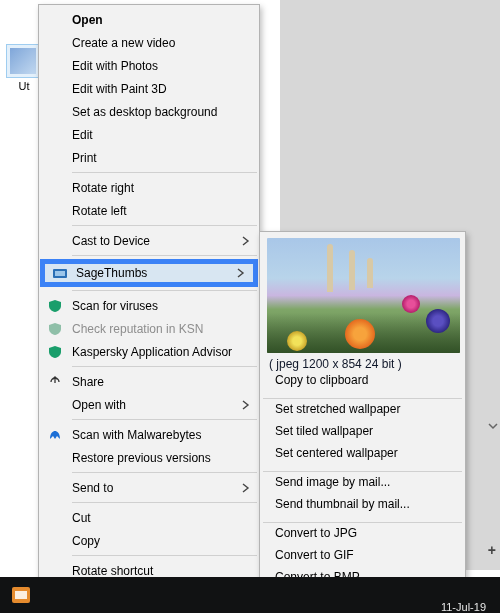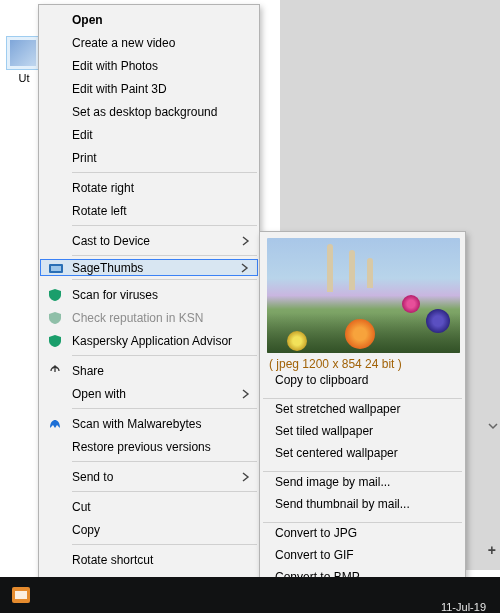--- a/index.html
+++ b/index.html
@@ -15,21 +15,21 @@
     position: absolute; inset: 0;
     background: #fff;
   }
   .right-gray {
     position: absolute;
     left: 280px; top: 0; right: 0; height: 570px;
     background: #d7d7d7;
   }
   .file-thumb-area {
     position: absolute;
-    left: 6px; top: 36px; width: 36px; height: 60px;
+    left: 6px; top: 44px; width: 36px; height: 60px;
   }
   .file-thumb {
     width: 34px; height: 34px;
     background: #e3f0fb;
     border: 1px solid #9fcdf0;
     position: relative;
   }
   .file-thumb-inner {
     position:absolute; inset:3px;
     background: linear-gradient(135deg,#7fa6d9,#c1d8f0);
@@ -53,21 +53,21 @@
     display: flex;
     align-items: center;
     height: 23px;
     padding: 0 36px 0 32px;
     position: relative;
     white-space: nowrap;
     cursor: default;
   }
   .mi.bold { font-weight: 600; }
   .mi.disabled { color: #8d8d8d; text-align: right; }
-  .mi.hover { background: #d8e6f2; border:1px solid #3b82f6; height:17px; padding:0 23px 0 31px;}
+  .mi.hover { background: #d8e6f2; border:5px solid #3b82f6; height:28px; padding:0 23px 0 31px;}
   .sep {
     height: 1px;
     margin: 3px 1px 3px 32px;
     background: #d0d0d0;
   }
   .chev {
     position: absolute;
     right: 8px; top: 50%;
     transform: translateY(-50%);
   }
@@ -105,21 +105,21 @@
   .preview-img .spire.s3{left:100px;height:30px;top:20px;}
   .preview-img .flower{position:absolute;border-radius:50%;}
   .preview-img .f1{width:30px;height:30px;background:radial-gradient(circle,#f7a33c 30%,#e56b1f 70%);bottom:4px;left:78px;}
   .preview-img .f2{width:24px;height:24px;background:radial-gradient(circle,#5a4fc1 30%,#2e2784 70%);bottom:20px;right:10px;}
   .preview-img .f3{width:18px;height:18px;background:radial-gradient(circle,#e74f9a 30%,#b41e6b 70%);bottom:40px;right:40px;}
   .preview-img .f4{width:20px;height:20px;background:radial-gradient(circle,#f2e25a 30%,#c9a52a 70%);bottom:2px;left:20px;}
   .preview-img .foliage{position:absolute;bottom:0;left:0;right:0;height:40px;background:linear-gradient(0deg, rgba(40,70,30,0.8), transparent);}
   .sub-meta {
     padding: 2px 8px 2px 8px;
     font-size: 12px;
-    color: #a16207;
+    color: #0f172a;
   }
   .smi {
     display:flex; align-items:flex-start;
     height: 22px;
     padding: 0 10px 0 14px;
     cursor: default;
     white-space: nowrap;
   }
   .ssep {
     height:1px; background:#d0d0d0;

